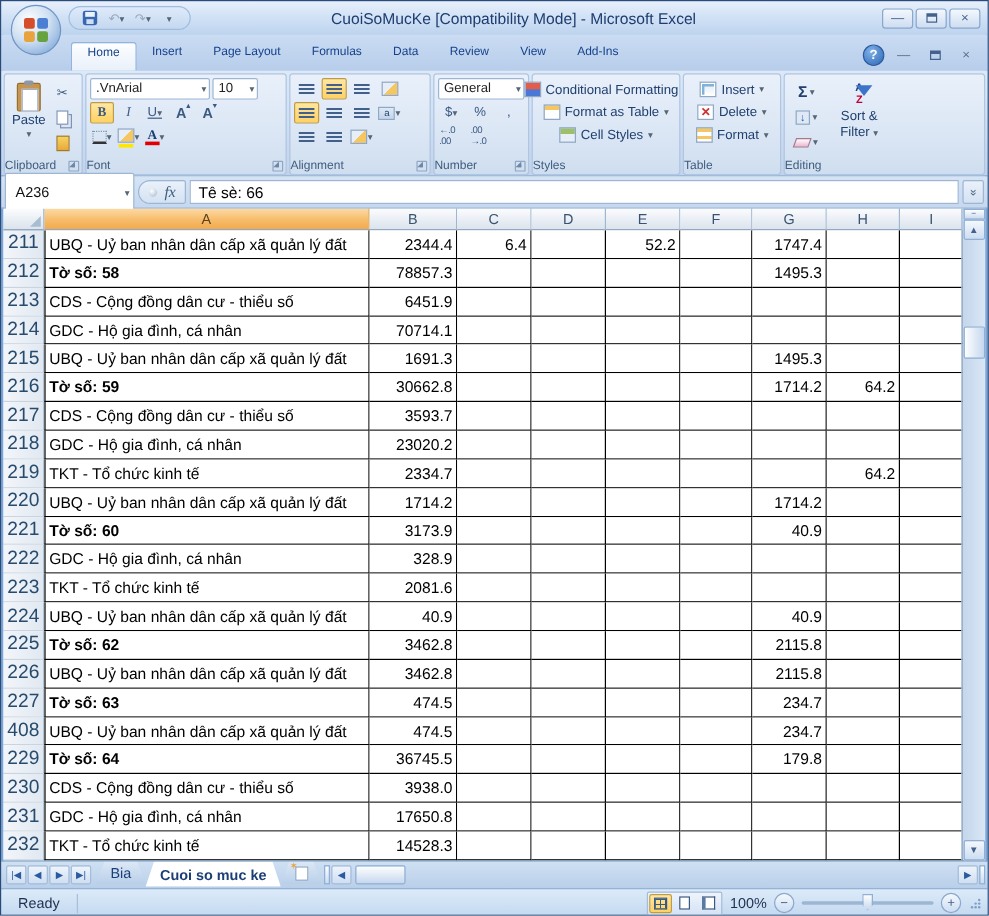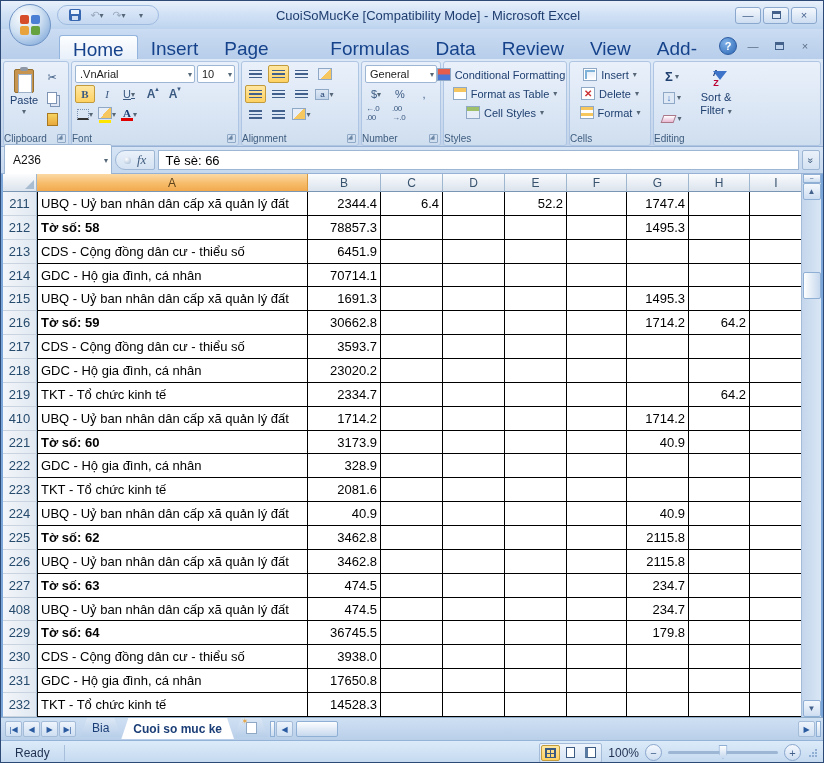--- a/index.html
+++ b/index.html
@@ -22,21 +22,21 @@
   .saveic:before{content:"";position:absolute;left:2px;top:1px;width:8px;height:4px;background:#e9f1fb;}
   .saveic:after{content:"";position:absolute;left:3px;bottom:1px;width:6px;height:4px;background:#cfdef2;}
   .title-text{flex:1;text-align:center;font-size:13px;color:#1e3c6e;padding-left:120px;}
   .winbtns{display:flex;gap:2px;margin-right:6px;}
   .wbtn{width:26px;height:17px;border:1px solid #8aa7cd;border-radius:3px;background:linear-gradient(#f4f8fd,#cdddf1);color:#44618c;font-size:11px;display:flex;align-items:center;justify-content:center;}
   .resticon{width:9px;height:8px;border:1px solid #44618c;border-top:3px solid #44618c;background:transparent;}
 
   
   .tabrow{position:absolute;left:0;top:28px;width:100%;height:30px;background:linear-gradient(#cbdcf3,#b7cdea);display:flex;align-items:flex-end;}
   .rtabs{display:flex;margin-left:58px;height:24px;}
-  .rtab{padding:3px 13px 4px;font-size:19px;color:#15428b;}
+  .rtab{padding:3px 13px 4px;font-size:10px;color:#15428b;}
   .rtab.active{background:linear-gradient(#fdfeff,#e8f0fa);border:1px solid #93b4dd;border-bottom:none;border-radius:3px 3px 0 0;}
   .tabrow-right{margin-left:auto;display:flex;align-items:center;gap:6px;margin-right:8px;margin-bottom:4px;}
   .helpbtn{width:18px;height:18px;border-radius:50%;background:radial-gradient(circle at 35% 30%,#7fb1e8,#2d67b5);color:#fff;font-size:11px;font-weight:bold;display:flex;align-items:center;justify-content:center;border:1px solid #2a5aa0;}
   .wbtn2{width:20px;height:15px;display:flex;align-items:center;justify-content:center;color:#5c6f88;font-size:11px;}
 
   
   .ribbon{position:absolute;left:0;top:58px;width:100%;height:88px;background:linear-gradient(#dde9f7,#cddcef 60%,#c2d3e9);border-bottom:1px solid #96b1d4;display:flex;gap:2px;padding:2px 2px 0 2px;}
   .group{position:relative;border:1px solid #aec6e4;border-radius:3px;background:linear-gradient(#e9f0fa,#dce7f5 55%,#cfdeef);padding:3px 3px 14px 3px;}
   .glabel{position:absolute;left:0;right:0;bottom:1px;text-align:left;font-size:10px;color:#3e5c7e;}
   .dlg{position:absolute;right:2px;bottom:2px;width:9px;height:9px;border:1px solid #8fa8c5;border-radius:1px;}
@@ -54,21 +54,21 @@
   .clipcol{display:flex;flex-direction:column;gap:3px;padding-top:3px;}
   .clipcol .sbtn{width:22px;height:18px;}
   .copyic{width:10px;height:12px;background:#fff;border:1px solid #7d94b5;box-shadow:3px 3px 0 -1px #dde6f2,3px 3px 0 0 #7d94b5;}
   .fmtpic{width:11px;height:13px;background:linear-gradient(#f7d35f,#e8a93b);border:1px solid #a87820;}
 
   
   .g-font{width:168px;display:flex;flex-direction:column;gap:2px;}
   .frow{display:flex;gap:2px;align-items:center;}
   .combo{display:flex;align-items:center;background:#fff;border:1px solid #9db6d4;border-radius:2px;height:18px;font-size:11px;color:#222;padding:0 2px 0 4px;}
   .combo .dd{margin-left:auto;}
-  .fname{width:120px;}
+  .fname{width:100px;}
   .fsize{width:38px;}
   .fbtn{width:20px;height:18px;}
   .bld{font-family:"Liberation Serif",serif;font-weight:bold;}
   .ita{font-family:"Liberation Serif",serif;font-style:italic;}
   .und{font-family:"Liberation Serif",serif;text-decoration:underline;}
   .fgrow{position:relative;font-family:"Liberation Serif",serif;font-weight:bold;font-size:12px;}
   .tri{position:absolute;font-size:6px;top:0;right:0;color:#3b5a82;}
   .swatch{display:flex;flex-direction:column;align-items:center;line-height:8px;padding-top:2px;}
   .bar{width:12px;height:3px;margin-top:1px;}
   .borderic{width:12px;height:11px;border:1px dotted #7d94b5;border-bottom:2px solid #333;}
@@ -127,21 +127,21 @@
 
   
   .sheet{position:absolute;left:2px;top:173px;width:800px;height:543px;background:#fff;}
   .grid-row{display:grid;grid-template-columns:34px 271px 73px 62px 62px 62px 60px 62px 61px 53px;}
   .colhdr{height:18px;}
   .colhdr .hc{background:linear-gradient(#fbfcfd,#e9eef5 55%,#dbe3ec);border-right:1px solid #9eb6ce;border-bottom:1px solid #7a96b5;color:#39536f;font-size:12px;display:flex;align-items:center;justify-content:center;}
   .colhdr .hc.sel{background:linear-gradient(#fcd9a4,#f7bc6a 55%,#f2a94e);border-right:1px solid #d89a3f;color:#5f431a;}
   .selall{background:linear-gradient(#fbfcfd,#dbe3ec);border-right:1px solid #9eb6ce;border-bottom:1px solid #7a96b5;position:relative;}
   .selall:after{content:"";position:absolute;right:2px;bottom:2px;width:0;height:0;border-left:9px solid transparent;border-bottom:9px solid #a8bdd1;}
   .rows .row{height:23.86px;}
-  .rownum{background:linear-gradient(to right,#f3f6fa,#e0e8f1);border-right:1px solid #9eb6ce;border-bottom:1px solid #c9d4e0;color:#274b6d;font-size:13px;display:flex;align-items:center;justify-content:center;}
+  .rownum{background:linear-gradient(to right,#f3f6fa,#e0e8f1);border-right:1px solid #9eb6ce;border-bottom:1px solid #c9d4e0;color:#274b6d;font-size:16px;display:flex;align-items:center;justify-content:center;}
   .cell{border-right:1px solid #000;border-bottom:1px solid #000;font-size:13px;color:#000;display:flex;align-items:center;overflow:hidden;white-space:nowrap;background:#fff;}
   .ca{padding-left:3px;border-left:1px solid #000;justify-content:flex-start;}
   .cn{justify-content:flex-end;padding-right:3px;}
   .row .b{font-weight:bold;}
 
   
   .vscroll{position:absolute;right:2px;top:173px;width:20px;height:543px;background:linear-gradient(to right,#c4d6ec,#d9e6f5);border-left:1px solid #a5bcd8;display:flex;flex-direction:column;align-items:center;}
   .vsplit{width:18px;height:9px;background:linear-gradient(#fdfefe,#cbdcf0);border:1px solid #8fafd4;font-size:7px;color:#44618c;display:flex;align-items:center;justify-content:center;line-height:0;}
   .sarrow{width:18px;height:17px;background:linear-gradient(#f4f8fd,#cdddf1);border:1px solid #8fafd4;border-radius:2px;color:#44618c;font-size:8px;display:flex;align-items:center;justify-content:center;}
   .vtrack{flex:1;width:18px;position:relative;}
@@ -413,21 +413,21 @@
           <div class="mini ic-del">✕</div>
           <div>Delete</div>
           <div class="dd" style="display: inline;">▾</div>
         </div>
         <div class="sbtn rowbtn">
           <div class="mini ic-fmt"></div>
           <div>Format</div>
           <div class="dd" style="display: inline;">▾</div>
         </div>
       </div>
-    <div class="glabel">Cells</div>
+    <div class="glabel">Table</div>
   </div>
 
   <div class="group g-edit">
     <div class="edcol">
       <div class="sbtn">
           <span class="sigma">Σ</span>
           <span class="dd">▾</span>
         </div>
       <div class="sbtn">
           <span class="fillic">↓</span>
@@ -578,21 +578,21 @@
         <div class="cell cn">2334.7</div>
         <div class="cell cn"></div>
         <div class="cell cn"></div>
         <div class="cell cn"></div>
         <div class="cell cn"></div>
         <div class="cell cn"></div>
         <div class="cell cn">64.2</div>
         <div class="cell cn"></div>
       </div>
       <div class="grid-row row">
-        <div class="rownum">410</div>
+        <div class="rownum">220</div>
         <div class="cell ca">UBQ - Uỷ ban nhân dân cấp xã quản lý đất</div>
         <div class="cell cn">1714.2</div>
         <div class="cell cn"></div>
         <div class="cell cn"></div>
         <div class="cell cn"></div>
         <div class="cell cn"></div>
         <div class="cell cn">1714.2</div>
         <div class="cell cn"></div>
         <div class="cell cn"></div>
       </div>

